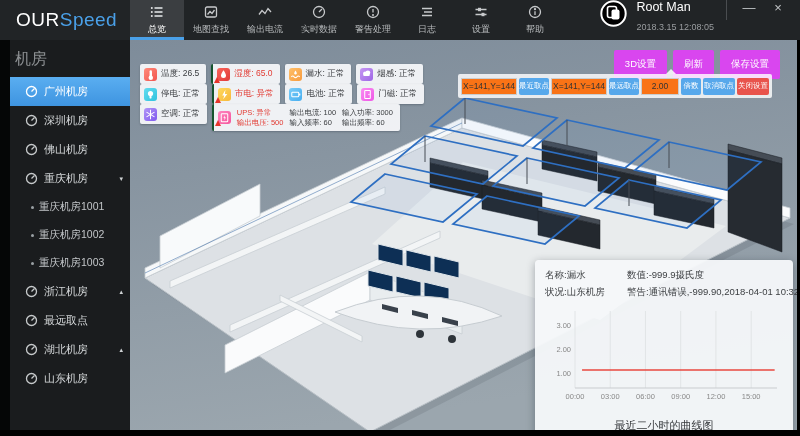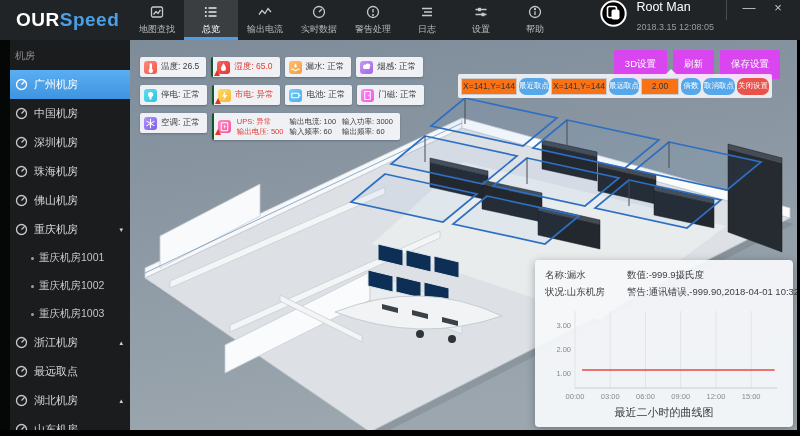--- a/index.html
+++ b/index.html
@@ -3,21 +3,21 @@
 <meta charset="utf-8">
 <style>
   *{margin:0;padding:0;box-sizing:border-box}
   html,body{width:800px;height:436px;overflow:hidden;background:#000;
     font-family:"Liberation Sans","DejaVu Sans",sans-serif}
   .app{width:800px;height:436px;position:relative;background:#000}
 
   
   .topbar{height:40px;background:#212426;display:flex;align-items:stretch}
   .logo{width:130px;display:flex;align-items:center;padding-left:16px;
-    font-size:19px;font-weight:bold;letter-spacing:.5px}
+    font-size:19px;font-weight:normal;letter-spacing:.5px}
   .logo-a{color:#fff}.logo-b{color:#4aa0e8}
   .tabs{display:flex}
   .tab{width:54px;display:flex;flex-direction:column;align-items:center;
     justify-content:center;gap:3px;cursor:pointer}
   .tab-ic{height:16px}.tab-ic svg{display:block}
   .tab-lb{font-size:9px;color:#b9bcbe;white-space:nowrap}
   .tab.active{background:#3b3e41;box-shadow:inset 0 -3px 0 #4aa0e8}
   .tab.active .tab-lb{color:#fff}
   .userarea{margin-left:auto;display:flex;align-items:flex-start;gap:9px;padding-right:12px}
   .brand{width:27px;height:27px}
@@ -29,38 +29,38 @@
 
   
   .bodyrow{display:flex;height:390px;position:relative}
   .rframe{position:absolute;right:0;top:0;bottom:0;width:3px;background:#000;z-index:50}
   .bframe{height:6px;background:#000}
 
   
   .sidebar{width:130px;display:flex;flex-shrink:0}
   .sb-gutter{width:10px;background:#050606}
   .sb-list{flex:1;background:#1a1c1e;display:flex;flex-direction:column;overflow:hidden}
-  .sb-title{font-size:10px;color:#8c8f92;padding:9px 0 7px 5px}
-  .sb-item{height:29px;display:flex;align-items:center;gap:6px;padding-left:5px;
+  .sb-title{font-size:16px;color:#8c8f92;padding:9px 0 7px 5px}
+  .sb-item{height:29px;display:flex;align-items:center;gap:6px;padding-left:15px;
     color:#d4d7d9;font-size:11px;cursor:pointer;flex-shrink:0}
   .sb-ic{display:flex;color:#c7cacc}
   .sb-item.active{background:linear-gradient(180deg,#5aaef1,#3e94e0);color:#fff}
   .sb-item.active .sb-ic{color:#fff}
   .sb-arrow{margin-left:auto;padding-right:7px;font-size:7px;color:#cfd2d4}
   .sb-child{height:28px;display:flex;align-items:center;gap:5px;padding-left:21px;
     color:#c3c6c9;font-size:10.5px;cursor:pointer;flex-shrink:0}
   .sb-child::before{content:"";width:3px;height:3px;border-radius:50%;background:#9aa0a4}
 
   
   .main{flex:1;position:relative;overflow:hidden}
   .scene{position:absolute;inset:0;cursor:grab}
   .scene svg{display:block}
 
   
-  .badges{position:absolute;left:10px;top:17px;display:flex;flex-direction:column;gap:8px}
+  .badges{position:absolute;left:10px;top:24px;display:flex;flex-direction:column;gap:0}
   .brow{display:flex;gap:5px}
   .badge{height:20px;background:rgba(248,249,251,.93);border-radius:2px;display:flex;
     align-items:center;gap:4px;padding:0 7px 0 4px;font-size:8.5px;color:#3a3d40;
     box-shadow:0 1px 2px rgba(30,40,50,.3);white-space:nowrap}
   .badge.alarm{border-left:2px solid #14532d}
   .badge.alarm .btx{color:#e23b33}
   .bic{width:13px;height:13px;border-radius:3px;position:relative;flex-shrink:0;
     display:flex;align-items:center;justify-content:center}
   .bic svg{display:block}
   .warn{position:absolute;left:-3px;bottom:-2px;width:0;height:0;
@@ -87,68 +87,68 @@
     height:29px;border-radius:2px;cursor:pointer;font-family:inherit}
   .caret{position:absolute;top:29px;right:124px;width:0;height:0;
     border-left:5px solid transparent;border-right:5px solid transparent;
     border-bottom:5px solid rgba(255,255,255,.85)}
   .sbar{position:absolute;top:34px;left:328px;width:314px;height:24px;
     background:rgba(255,255,255,.82);border-radius:2px;display:flex;align-items:center;
     gap:2px;padding:0 3px}
   .sb-input{height:17px;border:1px solid #c9ccce;background:#f97316;font-size:8.5px;
     text-align:center;color:#333;font-family:inherit}
   .in-pt{width:56px}.in-mult{width:38px}
-  .sb-btn{border:none;color:#fff;font-size:7.5px;height:17px;border-radius:7px;
+  .sb-btn{border:none;color:#fff;font-size:7.5px;height:17px;border-radius:2px;
     cursor:pointer;font-family:inherit;padding:0;flex-shrink:0;white-space:nowrap}
   .sb-btn.blue{background:#57a8eb}.sb-btn.red{background:#e8544c}
   .w30{width:30px}.w20{width:20px}.w32{width:32px}
 
   
   .tip{position:absolute;left:405px;top:220px;width:258px;
     background:rgba(246,248,250,.95);border-radius:4px;
     box-shadow:0 2px 8px rgba(20,30,40,.35);padding:9px 10px 7px}
   .tip-grid{display:grid;grid-template-columns:82px 1fr;row-gap:4px;
     font-size:9.5px;color:#3c3f42;white-space:nowrap}
   .tip svg{margin-top:7px;display:block}
-  .tip-title{text-align:center;font-size:11px;color:#34373a;margin-top:3px}
+  .tip-title{text-align:center;font-size:11px;color:#34373a;margin-top:16px}
 </style>
 </head>
 <body>
 
 <div class="app">
 
   <header class="topbar">
     <div class="logo">
       <span class="logo-a">OUR</span>
         <span class="logo-b">Speed</span>
     </div>
     <nav class="tabs">
-      <div class="tab">
-        <span class="tab-ic">
-          <svg width="16" height="16" viewBox="0 0 16 16" fill="none" stroke="#c7c9cb" stroke-width="1.3">
-              <rect x="2.5" y="3" width="11" height="10" rx="1.5"></rect>
-              <path d="M4.5 10.5l2.5-3 2 2 2.5-3.5"></path>
-            </svg>
-        </span>
-        <span class="tab-lb">地图查找</span>
-      </div>
       <div class="tab active">
         <span class="tab-ic">
           <svg width="16" height="16" viewBox="0 0 16 16">
               <g stroke="#e8eaeb" stroke-width="1.4">
                 <path d="M5.5 4h8M5.5 8h8M5.5 12h8"></path>
               </g>
               <g fill="#e8eaeb">
                 <circle cx="2.8" cy="4" r="1"></circle>
                 <circle cx="2.8" cy="8" r="1"></circle>
                 <circle cx="2.8" cy="12" r="1"></circle>
               </g>
             </svg>
         </span>
         <span class="tab-lb">总览</span>
+      </div>
+      <div class="tab">
+        <span class="tab-ic">
+          <svg width="16" height="16" viewBox="0 0 16 16" fill="none" stroke="#c7c9cb" stroke-width="1.3">
+              <rect x="2.5" y="3" width="11" height="10" rx="1.5"></rect>
+              <path d="M4.5 10.5l2.5-3 2 2 2.5-3.5"></path>
+            </svg>
+        </span>
+        <span class="tab-lb">地图查找</span>
       </div>
       <div class="tab">
         <span class="tab-ic">
           <svg width="16" height="16" viewBox="0 0 16 16" fill="none" stroke="#c7c9cb" stroke-width="1.3">
               <path d="M2 10.5L5 6.5l3 3 3-5 3 3.5"></path>
             </svg>
         </span>
         <span class="tab-lb">输出电流</span>
       </div>
       <div class="tab">
@@ -234,39 +234,21 @@
             </span>
           <span>广州机房</span>
         </div>
         <div class="sb-item">
           <span class="sb-ic">
               <svg width="13" height="13" viewBox="0 0 13 13" fill="none" stroke="currentColor" stroke-width="1.3">
                 <circle cx="6.5" cy="6.5" r="5"></circle>
                 <path d="M6.5 6.5l3-3"></path>
               </svg>
             </span>
-          <span>中国机房</span>
-        </div>
-        <div class="sb-item">
-          <span class="sb-ic">
-              <svg width="13" height="13" viewBox="0 0 13 13" fill="none" stroke="currentColor" stroke-width="1.3">
-                <circle cx="6.5" cy="6.5" r="5"></circle>
-                <path d="M6.5 6.5l3-3"></path>
-              </svg>
-            </span>
           <span>深圳机房</span>
-        </div>
-        <div class="sb-item">
-          <span class="sb-ic">
-              <svg width="13" height="13" viewBox="0 0 13 13" fill="none" stroke="currentColor" stroke-width="1.3">
-                <circle cx="6.5" cy="6.5" r="5"></circle>
-                <path d="M6.5 6.5l3-3"></path>
-              </svg>
-            </span>
-          <span>珠海机房</span>
         </div>
         <div class="sb-item">
           <span class="sb-ic">
               <svg width="13" height="13" viewBox="0 0 13 13" fill="none" stroke="currentColor" stroke-width="1.3">
                 <circle cx="6.5" cy="6.5" r="5"></circle>
                 <path d="M6.5 6.5l3-3"></path>
               </svg>
             </span>
           <span>佛山机房</span>
         </div>

